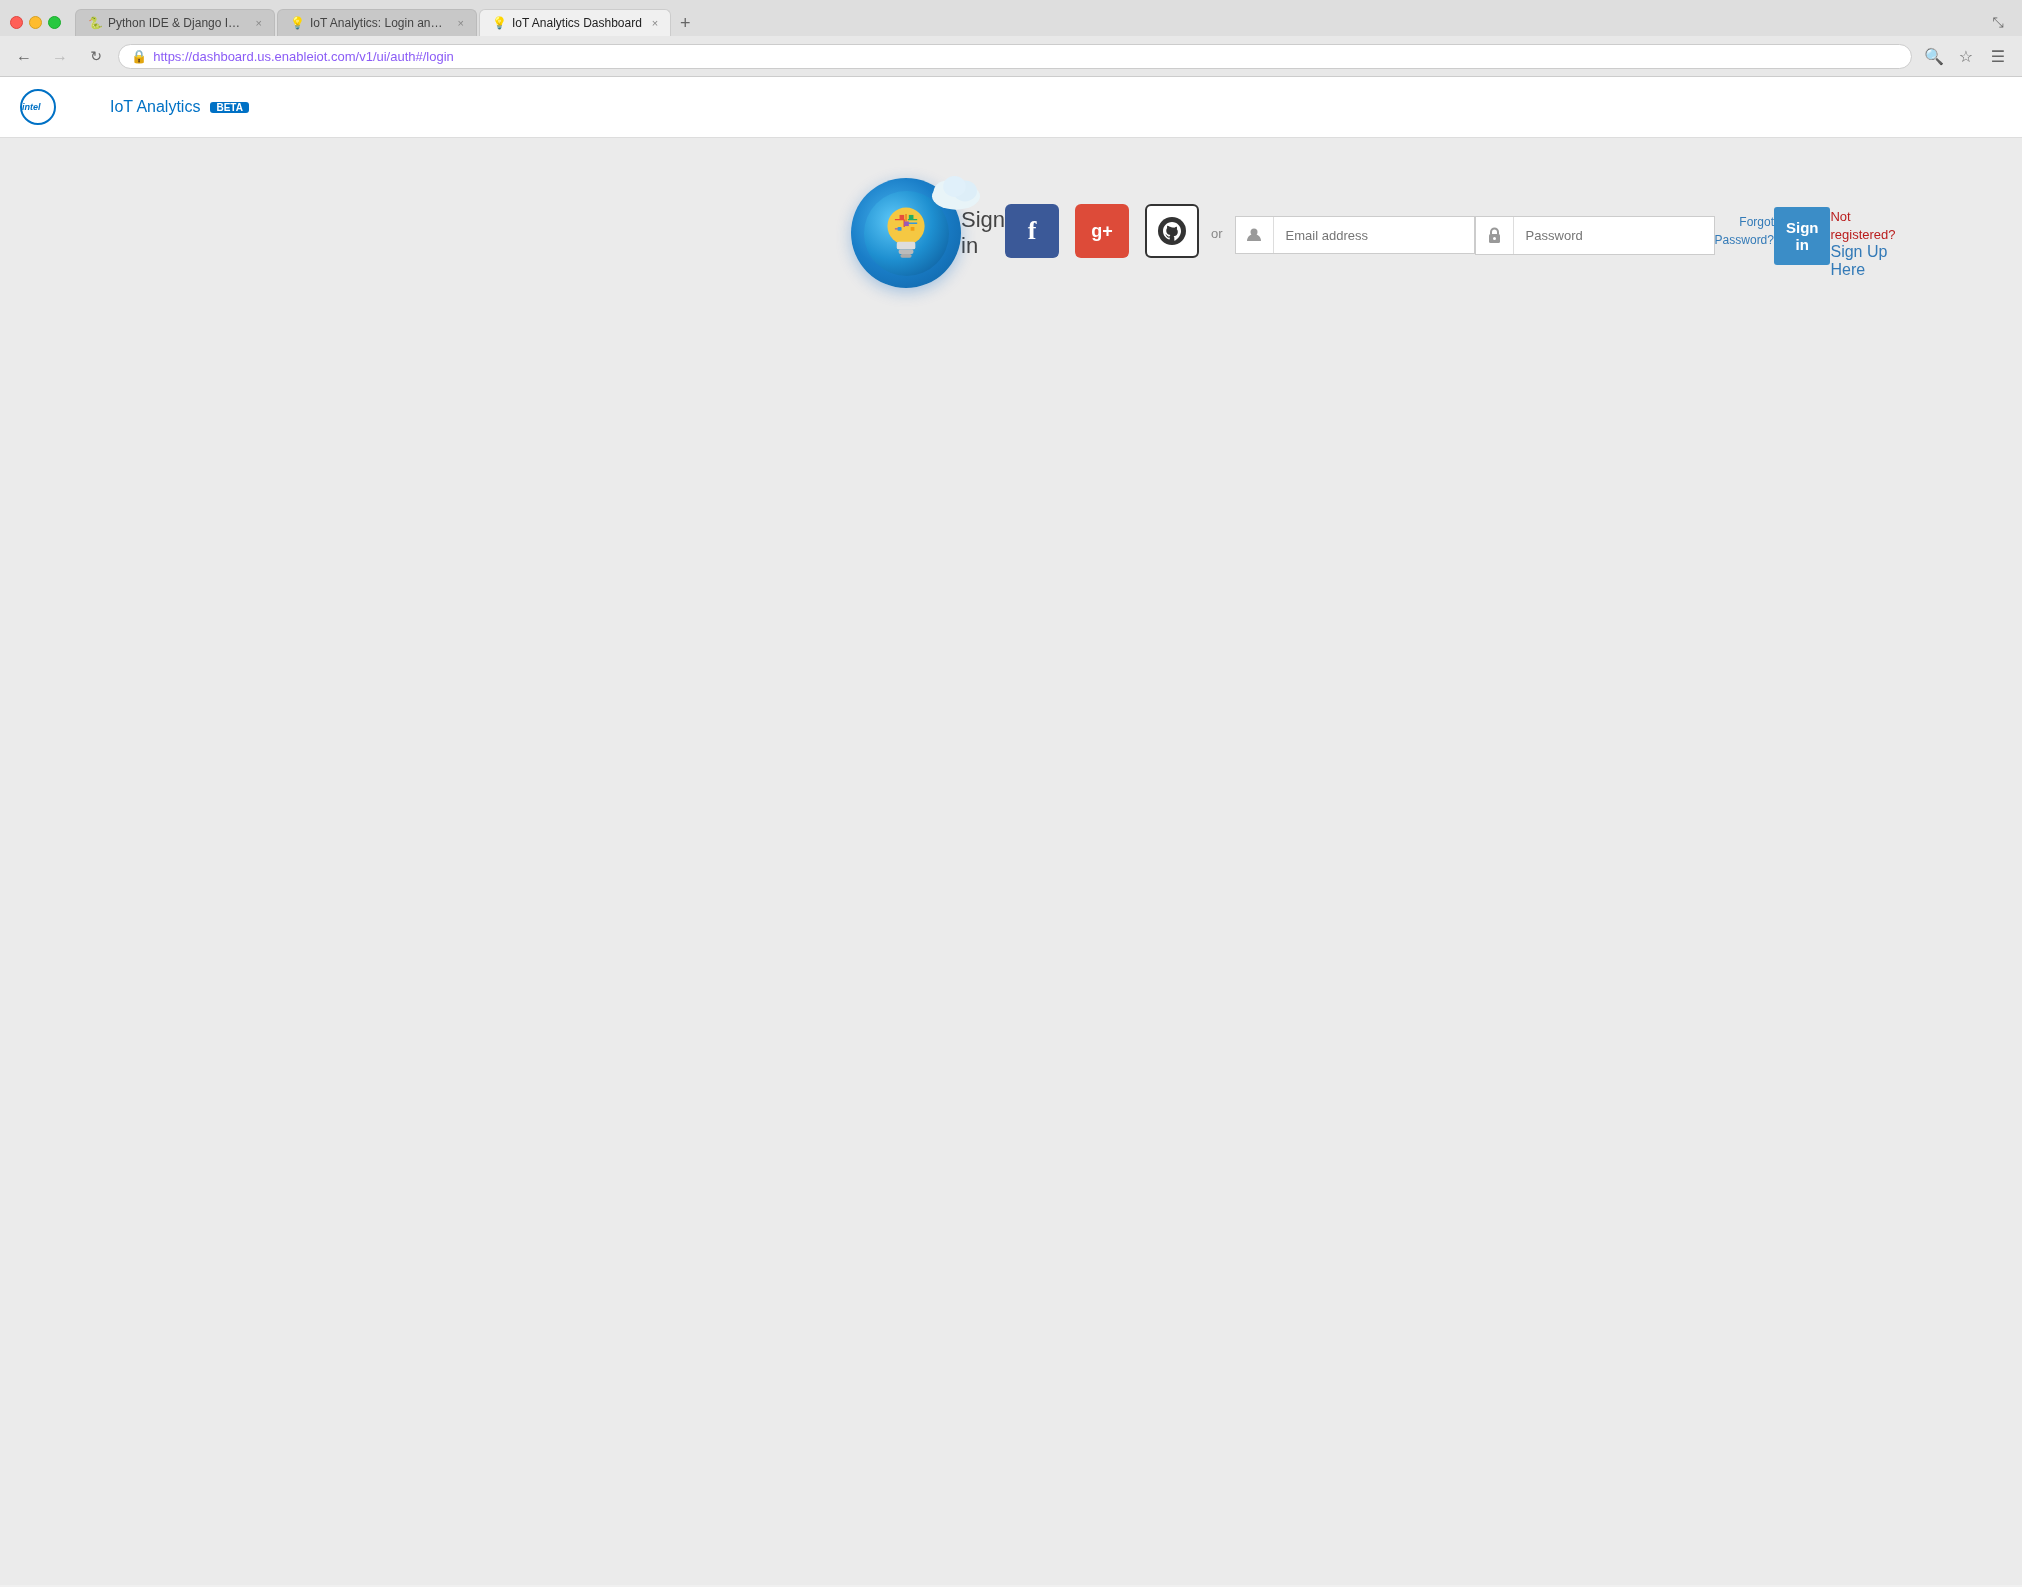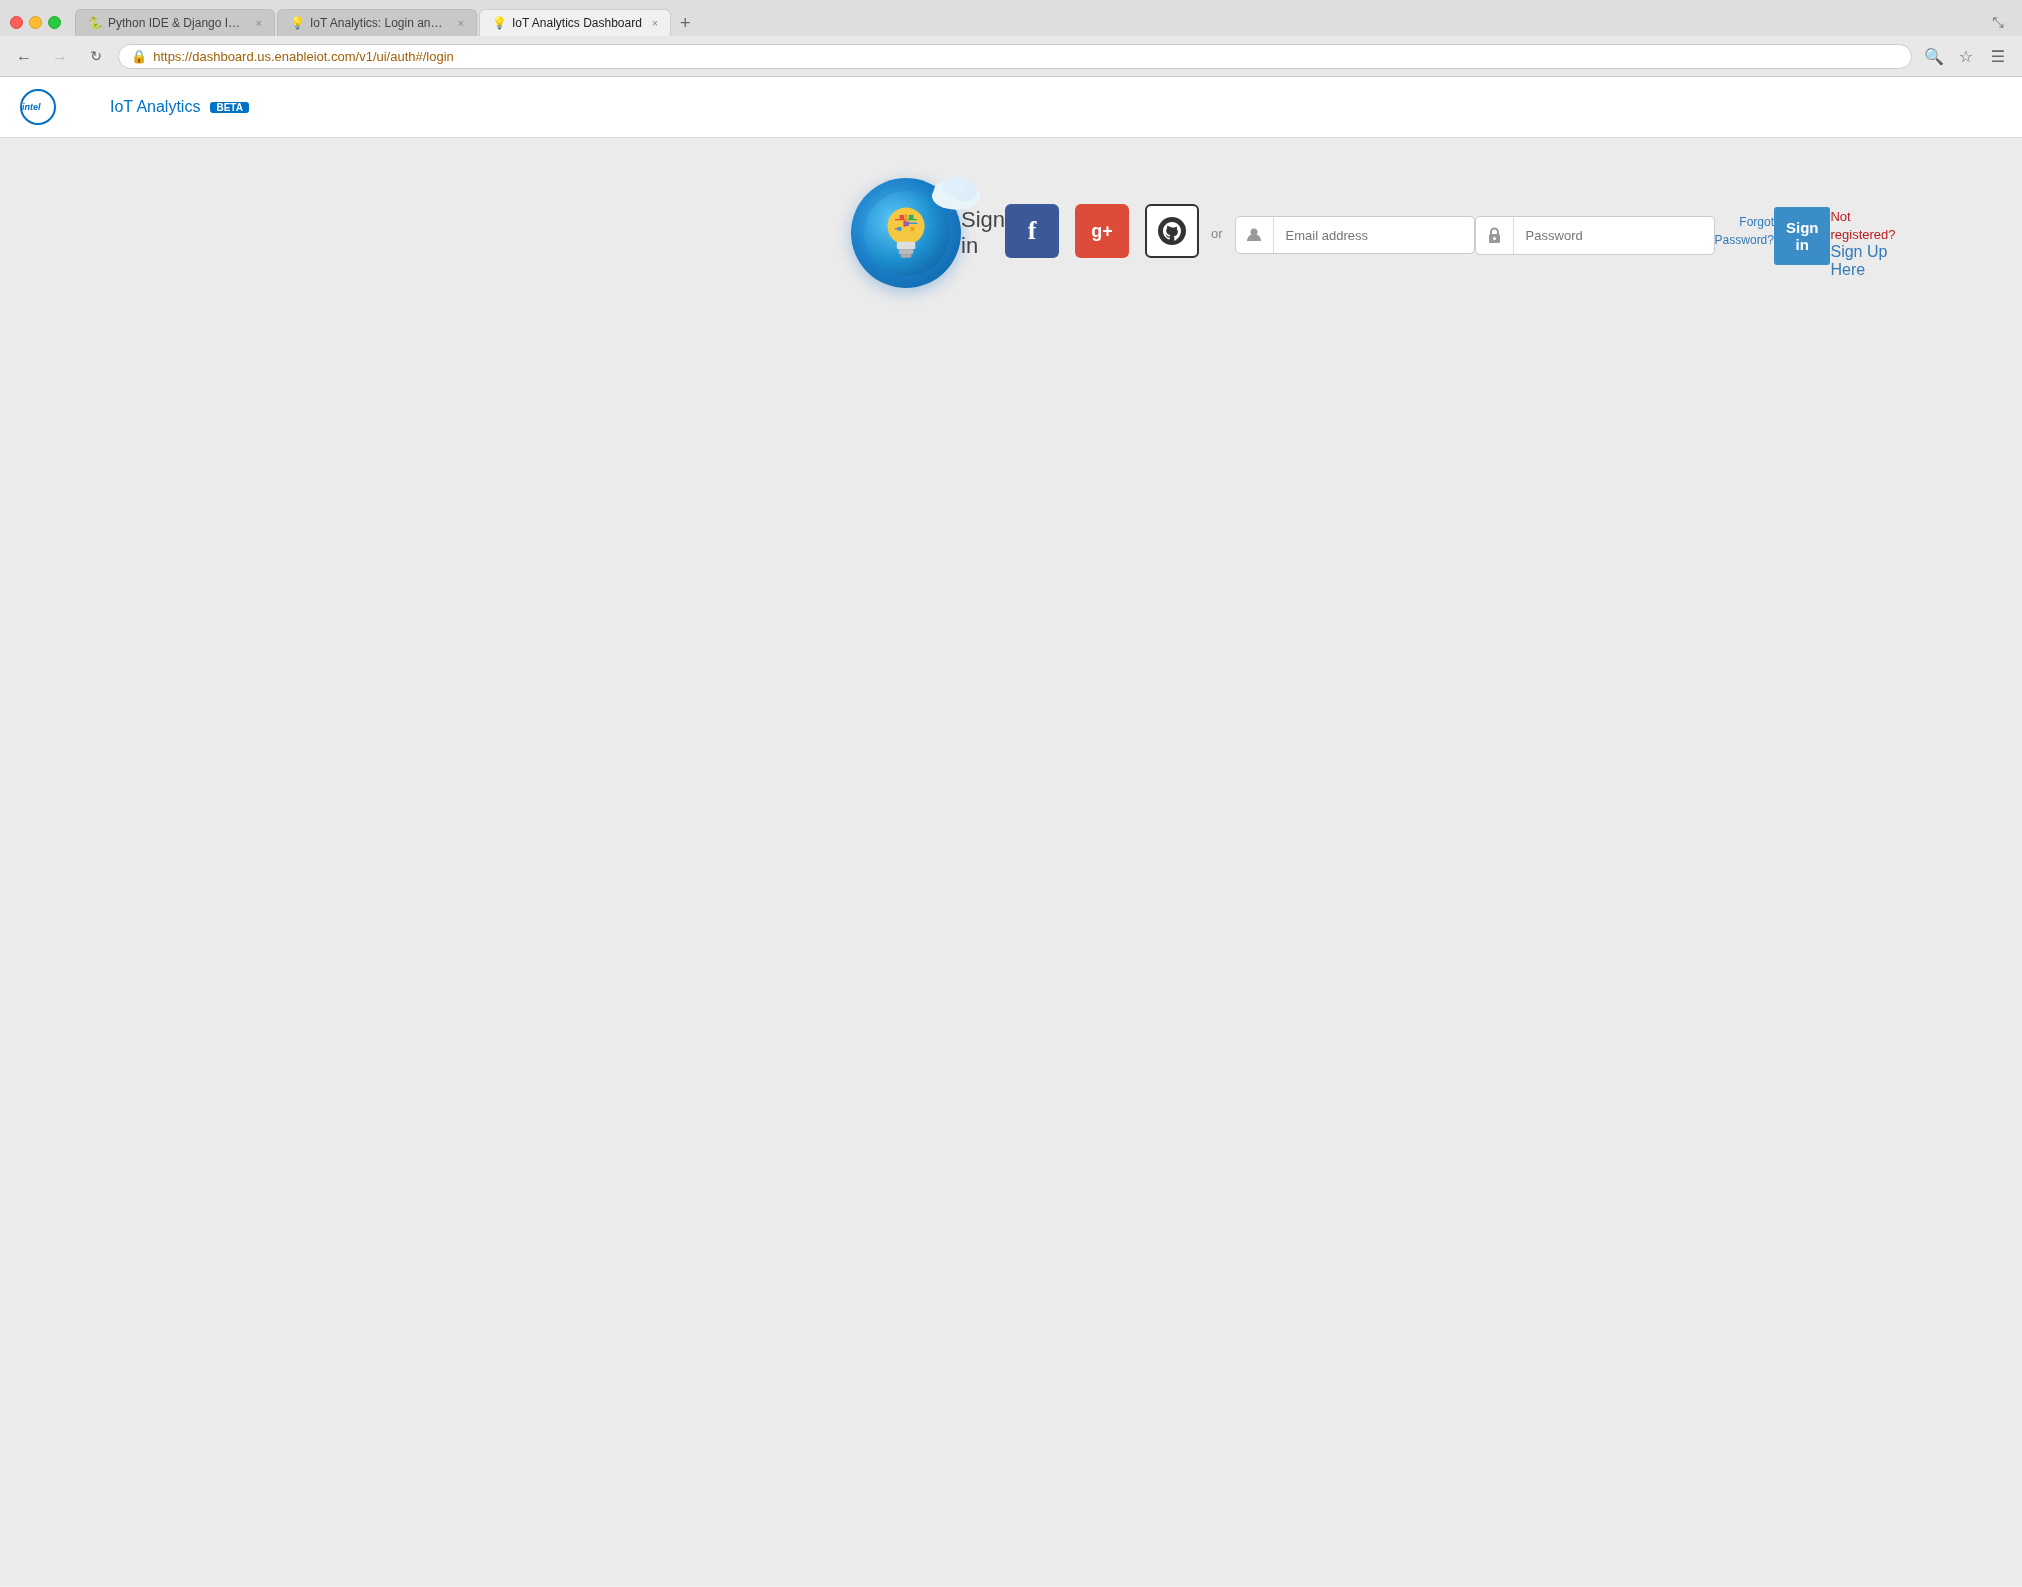--- a/index.html
+++ b/index.html
@@ -141,21 +141,21 @@
     .secure-icon {
       color: #2a7a2a;
       font-size: 13px;
     }
 
     .address-bar {
       flex: 1;
       border: none;
       outline: none;
       font-size: 13px;
-      color: #a16207;
+      color: #8b5cf6;
       background: transparent;
     }
 
     .toolbar-right {
       display: flex;
       align-items: center;
       gap: 4px;
     }
 
     .toolbar-icon-btn {
@@ -328,21 +328,21 @@
       color: #888;
       font-size: 13px;
     }
 
     
     .input-group {
       width: 100%;
       display: flex;
       align-items: center;
       border: 1px solid #ccc;
-      border-radius: 5px;
+      border-radius: 0;
       margin-bottom: 16px;
       background: white;
     }
 
     .input-icon {
       width: 38px;
       display: flex;
       align-items: center;
       justify-content: center;
       color: #999;

